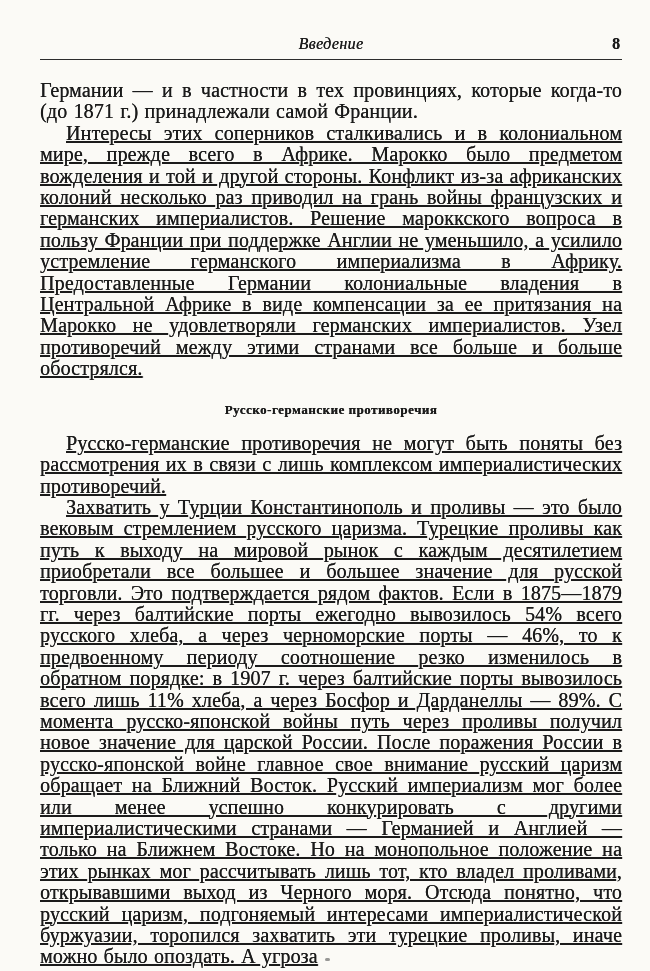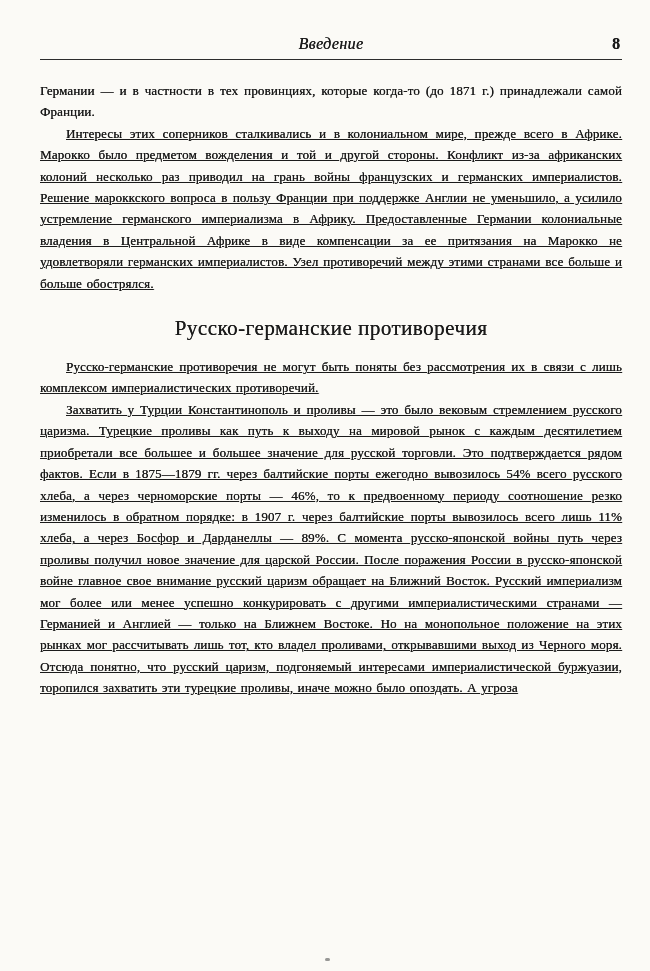--- a/index.html
+++ b/index.html
@@ -42,33 +42,33 @@
       border: none;
       border-top: 1.5px solid #2c2c2c;
       margin: 5px 0 0 0;
     }
     .page-body {
       margin-top: 20px;
     }
     .page-body p {
       margin: 0;
       text-align: justify;
-      font-size: 13px;
+      font-size: 20px;
       line-height: 21.4px;
       letter-spacing: 0.15px;
       word-spacing: 1px;
     }
     p.indent {
       text-indent: 26px;
       text-decoration: underline;
     }
     .section-heading {
       text-align: center;
-      font-weight: normal;
-      font-size: 21px;
+      font-weight: bold;
+      font-size: 13px;
       letter-spacing: 0.5px;
       margin: 22px 0 15px 0;
     }
     .footer-mark {
       position: absolute;
       bottom: 10px;
       left: 50%;
       width: 5px;
       height: 3px;
       background: #555;

